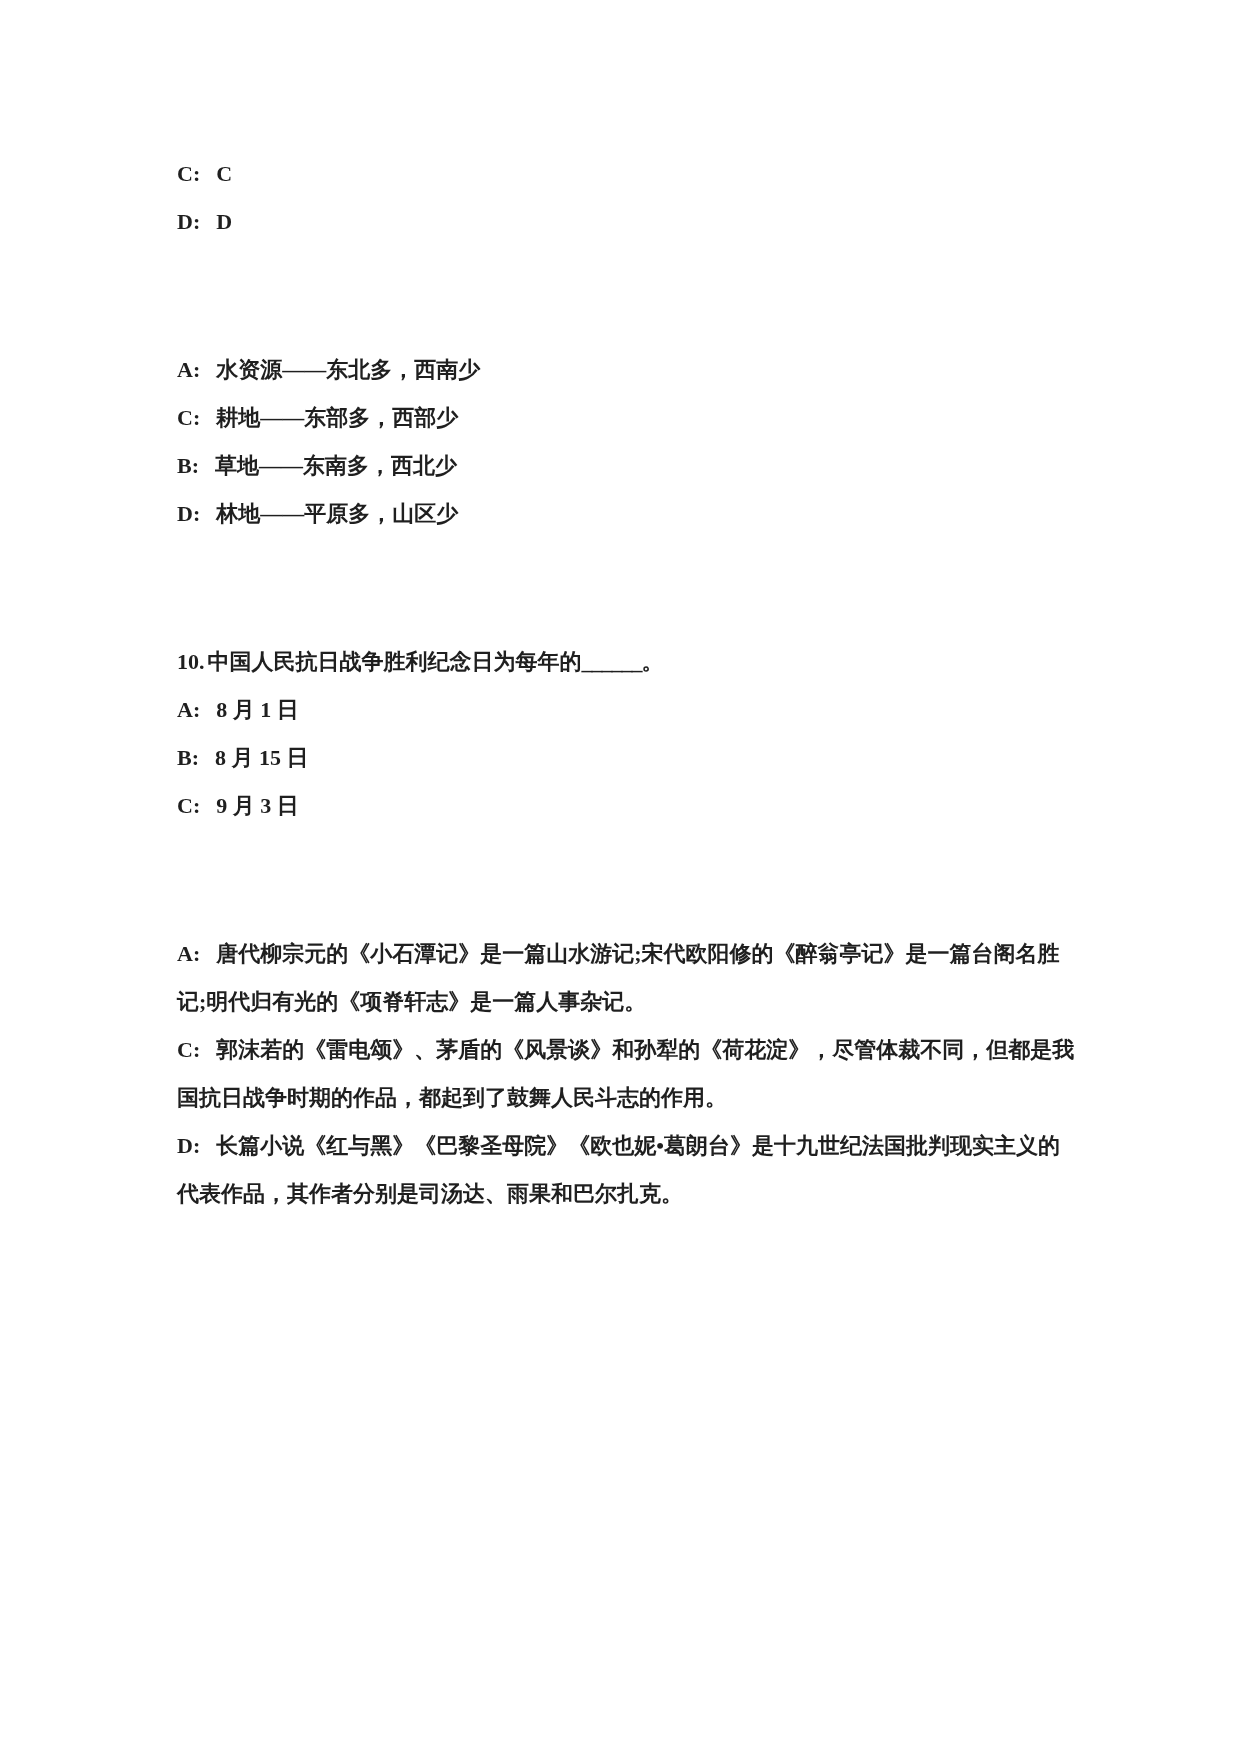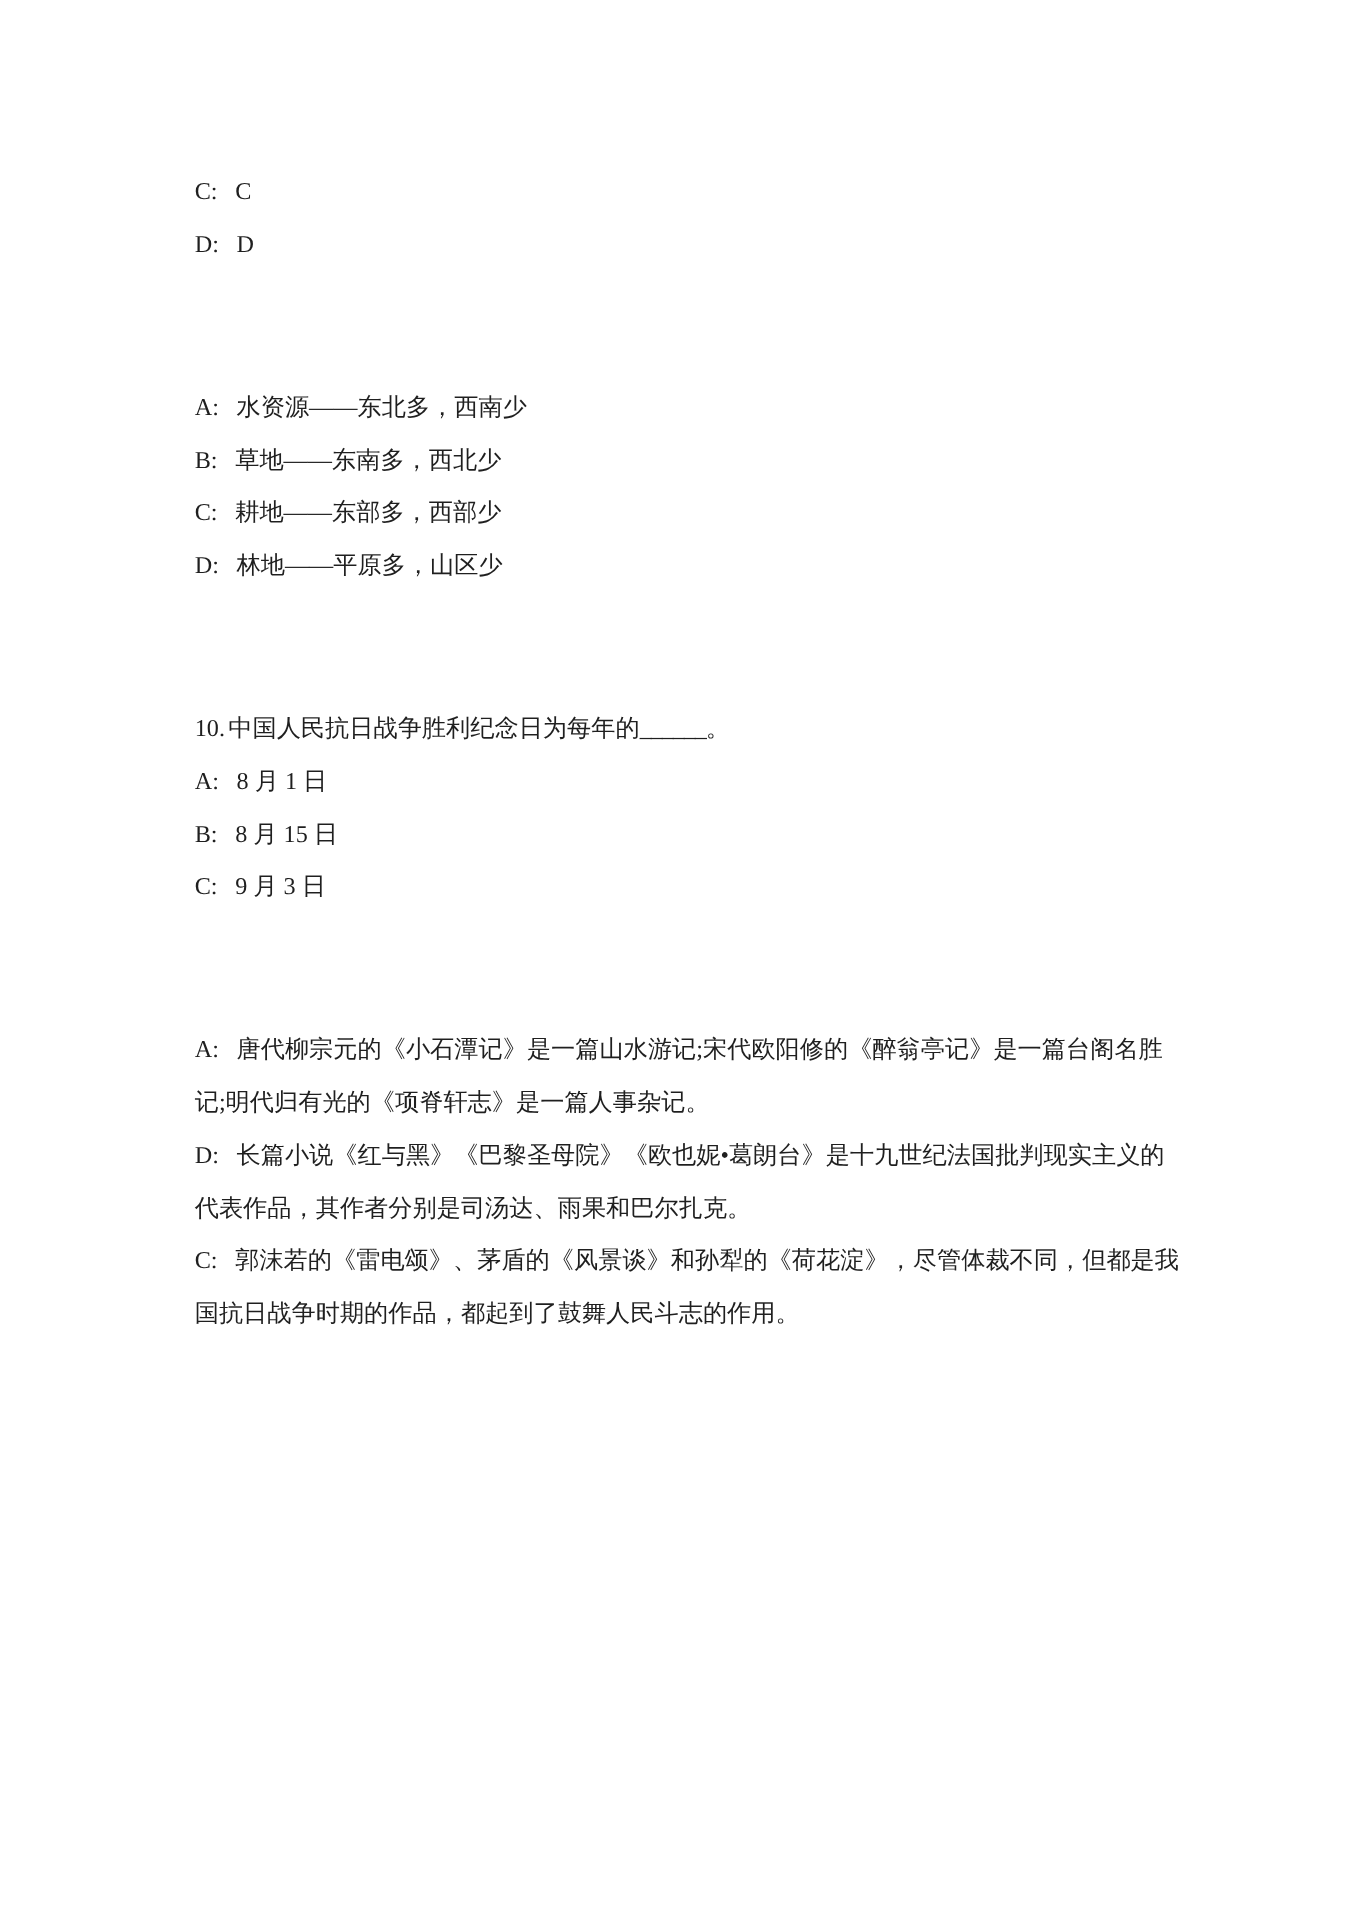--- a/index.html
+++ b/index.html
@@ -11,52 +11,52 @@
     overflow: hidden;
     font-family: "Liberation Serif", "DejaVu Serif", serif;
     color: #1f1f1f;
   }
   .content {
     box-sizing: border-box;
     padding: 150px 160px 0 177px;
     font-size: 22px;
     line-height: 48px;
   }
-  .qblock { margin: 0; }
+  .qblock { margin: 0; font-weight: bold; }
   .qblock + .qblock { margin-top: 100px; }
   .line { margin: 0; padding: 0; text-align: left; }
   .q-number { margin-right: 3px; }
   .opt-label { margin-right: 16px; }
   .blank { letter-spacing: -1px; white-space: nowrap; }
 </style>
 </head>
 <body>
 
 <div class="page">
   <div class="content">
 
     <section class="qblock">
       <p class="line"><span class="opt-label">C:</span><span>C</span></p>
       <p class="line"><span class="opt-label">D:</span><span>D</span></p>
     </section>
 
     <section class="qblock">
       <p class="line"><span class="opt-label">A:</span><span>水资源——东北多，西南少</span></p>
+      <p class="line"><span class="opt-label">C:</span><span>耕地——东部多，西部少</span></p>
       <p class="line"><span class="opt-label">B:</span><span>草地——东南多，西北少</span></p>
-      <p class="line"><span class="opt-label">C:</span><span>耕地——东部多，西部少</span></p>
       <p class="line"><span class="opt-label">D:</span><span>林地——平原多，山区少</span></p>
     </section>
 
     <section class="qblock">
       <p class="line"><span class="q-number">10.</span><span>中国人民抗日战争胜利纪念日为每年的</span><span class="blank">______</span><span>。</span></p>
       <p class="line"><span class="opt-label">A:</span><span>8 月 1 日</span></p>
       <p class="line"><span class="opt-label">B:</span><span>8 月 15 日</span></p>
       <p class="line"><span class="opt-label">C:</span><span>9 月 3 日</span></p>
     </section>
 
     <section class="qblock">
       <p class="line"><span class="opt-label">A:</span><span>唐代柳宗元的《小石潭记》是一篇山水游记;宋代欧阳修的《醉翁亭记》是一篇台阁名胜记;明代归有光的《项脊轩志》是一篇人事杂记。</span></p>
+      <p class="line"><span class="opt-label">C:</span><span>郭沫若的《雷电颂》、茅盾的《风景谈》和孙犁的《荷花淀》，尽管体裁不同，但都是我国抗日战争时期的作品，都起到了鼓舞人民斗志的作用。</span></p>
       <p class="line"><span class="opt-label">D:</span><span>长篇小说《红与黑》《巴黎圣母院》《欧也妮•葛朗台》是十九世纪法国批判现实主义的代表作品，其作者分别是司汤达、雨果和巴尔扎克。</span></p>
-      <p class="line"><span class="opt-label">C:</span><span>郭沫若的《雷电颂》、茅盾的《风景谈》和孙犁的《荷花淀》，尽管体裁不同，但都是我国抗日战争时期的作品，都起到了鼓舞人民斗志的作用。</span></p>
     </section>
 
   </div>
 </div>
 
 </body></html>

